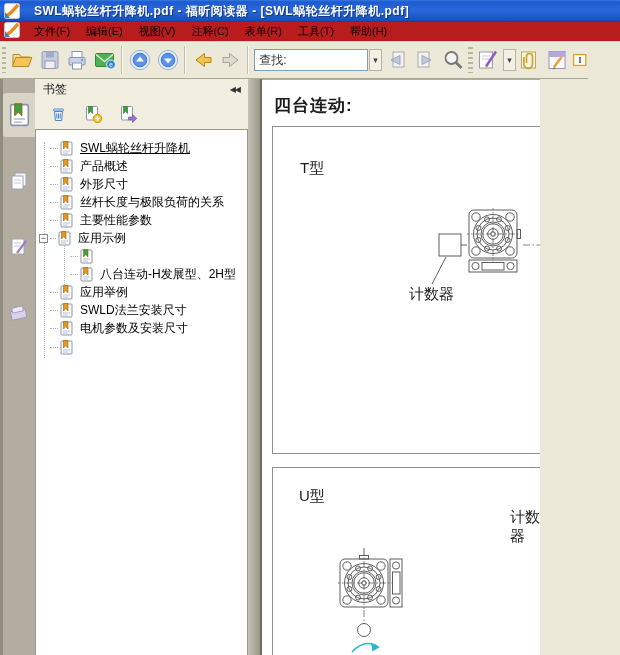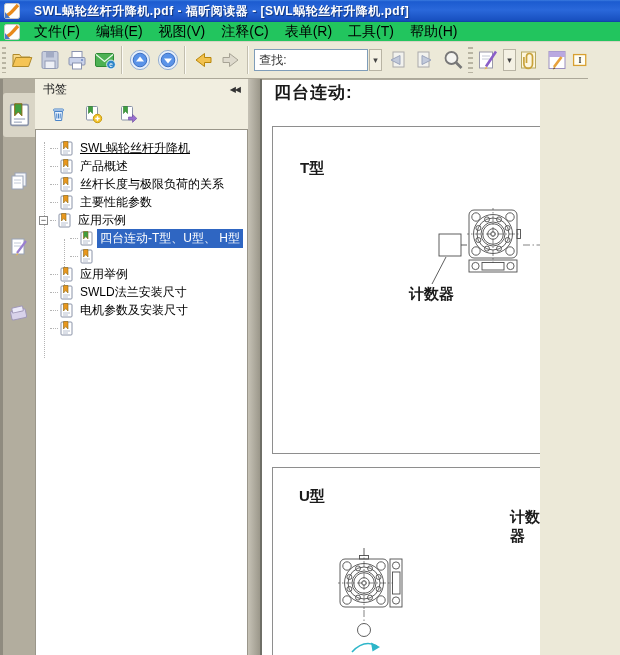--- a/index.html
+++ b/index.html
@@ -8,22 +8,22 @@
 
   
   .titlebar{position:absolute;left:0;top:0;width:620px;height:22px;
     background:linear-gradient(180deg,#3a7bdf 0%,#1c5bd0 8%,#2a68da 45%,#1850c0 92%,#0f419f 100%);
     display:flex;align-items:center;gap:14px;padding-left:4px;box-sizing:border-box;}
   .titlebar .apptitle{color:#fff;font-size:12px;font-weight:bold;letter-spacing:.5px;
     text-shadow:1px 1px 1px #10347a;white-space:nowrap;}
   .appicon{width:16px;height:16px;flex:0 0 16px;}
 
   
-  .menubar{position:absolute;left:0;top:22px;width:620px;height:19px;background:#22c55e;
-    border-bottom:1px solid #d8d4c4;display:flex;align-items:center;font-size:14px;color:#000;}
+  .menubar{position:absolute;left:0;top:22px;width:620px;height:19px;background:#b91c1c;
+    border-bottom:1px solid #d8d4c4;display:flex;font-size:11px;color:#000;}
   .menubar .micon{width:16px;height:16px;margin:0 6px 0 4px;}
   .mitem{padding:2px 8px;cursor:default;white-space:nowrap;}
 
   
   .toolbar{position:absolute;left:0;top:42px;width:588px;height:37px;background:#ece9d8;
     border-bottom:1px solid #aca899;display:flex;align-items:center;box-sizing:border-box;}
   .grip{width:5px;height:26px;margin:0 2px;
     background:repeating-linear-gradient(180deg,#b8b4a2 0 2px,transparent 2px 5px);}
   .tsep{width:1px;height:28px;background:#c2beae;border-right:1px solid #fbfaf4;margin:0 3px;}
   .tbtn{width:30px;height:32px;display:flex;align-items:center;justify-content:center;border:1px solid transparent;border-radius:2px;}
@@ -64,25 +64,25 @@
   .bmicon{width:13px;height:15px;margin:0 4px 0 1px;flex:0 0 13px;}
   .blabel{padding:1px 3px;white-space:nowrap;}
   .blabel.underline{text-decoration:underline;}
   .blabel.sel{background:#2f66c2;color:#fff;}
 
   
   .splitter{width:12px;background:linear-gradient(90deg,#c6c2b6,#9b978a);border-right:2px solid #6f6f67;}
 
   
   .content{flex:1;background:#fff;position:relative;border-top:1px solid #b0ac9e;overflow:hidden;}
-  .pagetitle{position:absolute;left:12px;top:1px;font-size:17px;font-weight:bold;color:#1a1a1a;letter-spacing:1px;}
+  .pagetitle{position:absolute;left:12px;top:14px;font-size:17px;font-weight:bold;color:#1a1a1a;letter-spacing:1px;}
   .dbox{position:absolute;border:1px solid #8e8e8e;}
   .tbox{left:10px;top:46px;right:-2px;height:326px;}
   .ubox{left:10px;top:387px;right:-2px;height:200px;}
-  .dlabel{position:absolute;font-size:15px;font-weight:bold;color:#1a1a1a;}
+  .dlabel{position:absolute;font-size:15px;font-weight:normal;color:#1a1a1a;}
   .dsvg{position:absolute;left:0;top:0;}
 </style>
 </head>
 <body>
 
 <svg width="0" height="0" style="position:absolute">
   <defs>
     <symbol id="bmpage" viewBox="0 0 13 15">
       <rect x="1" y="1" width="11" height="13" rx="1" fill="#fff" stroke="#8a93a8" stroke-width="1"></rect>
       <line x1="3" y1="10" x2="10" y2="10" stroke="#b8c0d0" stroke-width="1"></line>
@@ -353,20 +353,27 @@
           <svg class="bmicon" viewBox="0 0 13 15" style="color:#e8971e">
               <use href="#bmpage"></use>
             </svg>
           <span class="blabel">产品概述</span>
         </div>
         <div class="trow lvl0">
           <span class="conn"></span>
           <svg class="bmicon" viewBox="0 0 13 15" style="color:#e8971e">
               <use href="#bmpage"></use>
             </svg>
+          <span class="blabel">外形尺寸</span>
+        </div>
+        <div class="trow lvl0">
+          <span class="conn"></span>
+          <svg class="bmicon" viewBox="0 0 13 15" style="color:#e8971e">
+              <use href="#bmpage"></use>
+            </svg>
           <span class="blabel">丝杆长度与极限负荷的关系</span>
         </div>
         <div class="trow lvl0">
           <span class="conn"></span>
           <svg class="bmicon" viewBox="0 0 13 15" style="color:#e8971e">
               <use href="#bmpage"></use>
             </svg>
           <span class="blabel">主要性能参数</span>
         </div>
         <div class="trow expander">
@@ -375,27 +382,27 @@
           <svg class="bmicon" viewBox="0 0 13 15" style="color:#e8971e">
               <use href="#bmpage"></use>
             </svg>
           <span class="blabel">应用示例</span>
         </div>
         <div class="trow lvl1">
           <span class="conn"></span>
           <svg class="bmicon" viewBox="0 0 13 15" style="color:#3f9e3f">
               <use href="#bmpage"></use>
             </svg>
-          <span class="blabel sel">四台连动-T型、U型、 H型</span>
         </div>
         <div class="trow lvl1">
           <span class="conn"></span>
           <svg class="bmicon" viewBox="0 0 13 15" style="color:#e8971e">
               <use href="#bmpage"></use>
             </svg>
+          <span class="blabel">八台连动-H发展型、2H型</span>
         </div>
         <div class="trow lvl0">
           <span class="conn"></span>
           <svg class="bmicon" viewBox="0 0 13 15" style="color:#e8971e">
               <use href="#bmpage"></use>
             </svg>
           <span class="blabel">应用举例</span>
         </div>
         <div class="trow lvl0">
           <span class="conn"></span>

